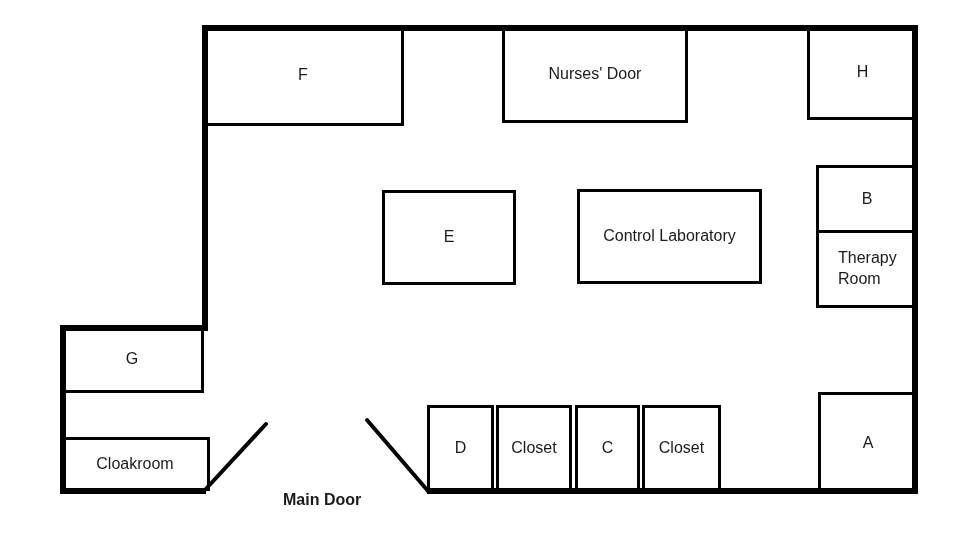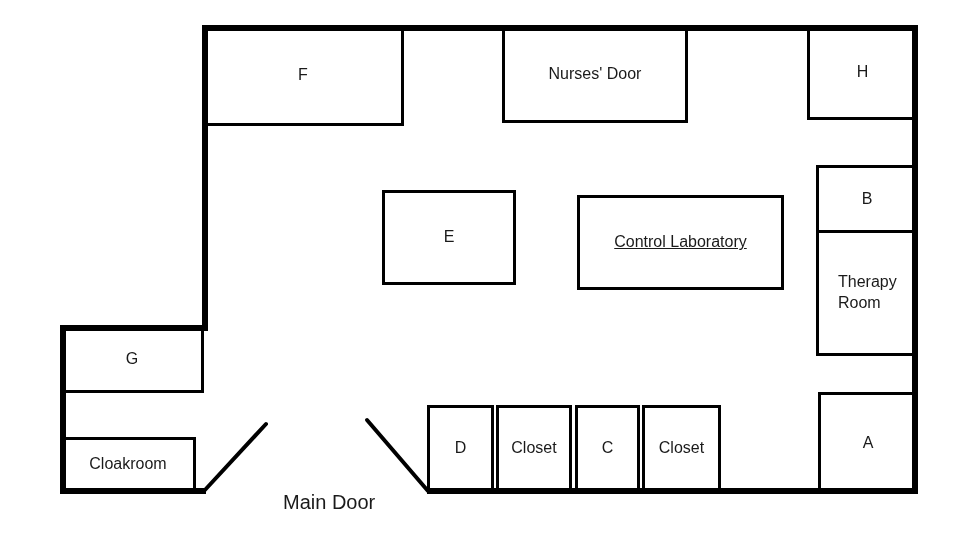--- a/index.html
+++ b/index.html
@@ -27,27 +27,27 @@
     align-items: center;
     justify-content: center;
     font-size: 16px;
     line-height: 1.3;
     text-align: center;
   }
   .room-f            { left: 202px; top: 25px;  width: 202px; height: 101px; }
   .room-nurses-desk  { left: 502px; top: 25px;  width: 186px; height: 98px;  }
   .room-h            { left: 807px; top: 25px;  width: 111px; height: 95px;  }
   .room-e            { left: 382px; top: 190px; width: 134px; height: 95px;  }
-  .room-control-lab  { left: 577px; top: 195px; width: 207px; height: 95px; text-decoration: underline;  }
+  .room-control-lab  { left: 577px; top: 189px; width: 185px; height: 95px;  }
   .room-b            { left: 816px; top: 165px; width: 102px; height: 68px;  }
-  .room-therapy      { left: 816px; top: 230px; width: 102px; height: 126px;
+  .room-therapy      { left: 816px; top: 230px; width: 102px; height: 78px;
                        justify-content: flex-start; padding-left: 19px; }
   .room-therapy .room-label { text-align: left; max-width: 62px; }
   .room-g            { left: 60px;  top: 325px; width: 144px; height: 68px;  }
-  .room-cloakroom    { left: 60px;  top: 437px; width: 136px; height: 54px;  }
+  .room-cloakroom    { left: 60px;  top: 437px; width: 150px; height: 54px;  }
   .room-d            { left: 427px; top: 405px; width: 67px;  height: 86px;  }
   .closet-1          { left: 496px; top: 405px; width: 76px;  height: 86px;  }
   .room-c            { left: 575px; top: 405px; width: 65px;  height: 86px;  }
   .closet-2          { left: 642px; top: 405px; width: 79px;  height: 86px;  }
   .room-a            { left: 818px; top: 392px; width: 100px; height: 102px; }
 
   
   .wall {
     position: absolute;
     background: #000000;
@@ -66,22 +66,23 @@
     left: 0; top: 0;
     width: 978px; height: 544px;
     pointer-events: none;
   }
 
   
   .main-door-label {
     position: absolute;
     left: 283px;
     top: 491px;
-    font-size: 20px;
+    font-size: 16px;
     white-space: nowrap;
+    font-weight: bold;
   }
 </style>
 </head>
 <body>
 
 <div id="canvas">
 
   <div class="room room-f">
     <span class="room-label">F</span>
   </div>

